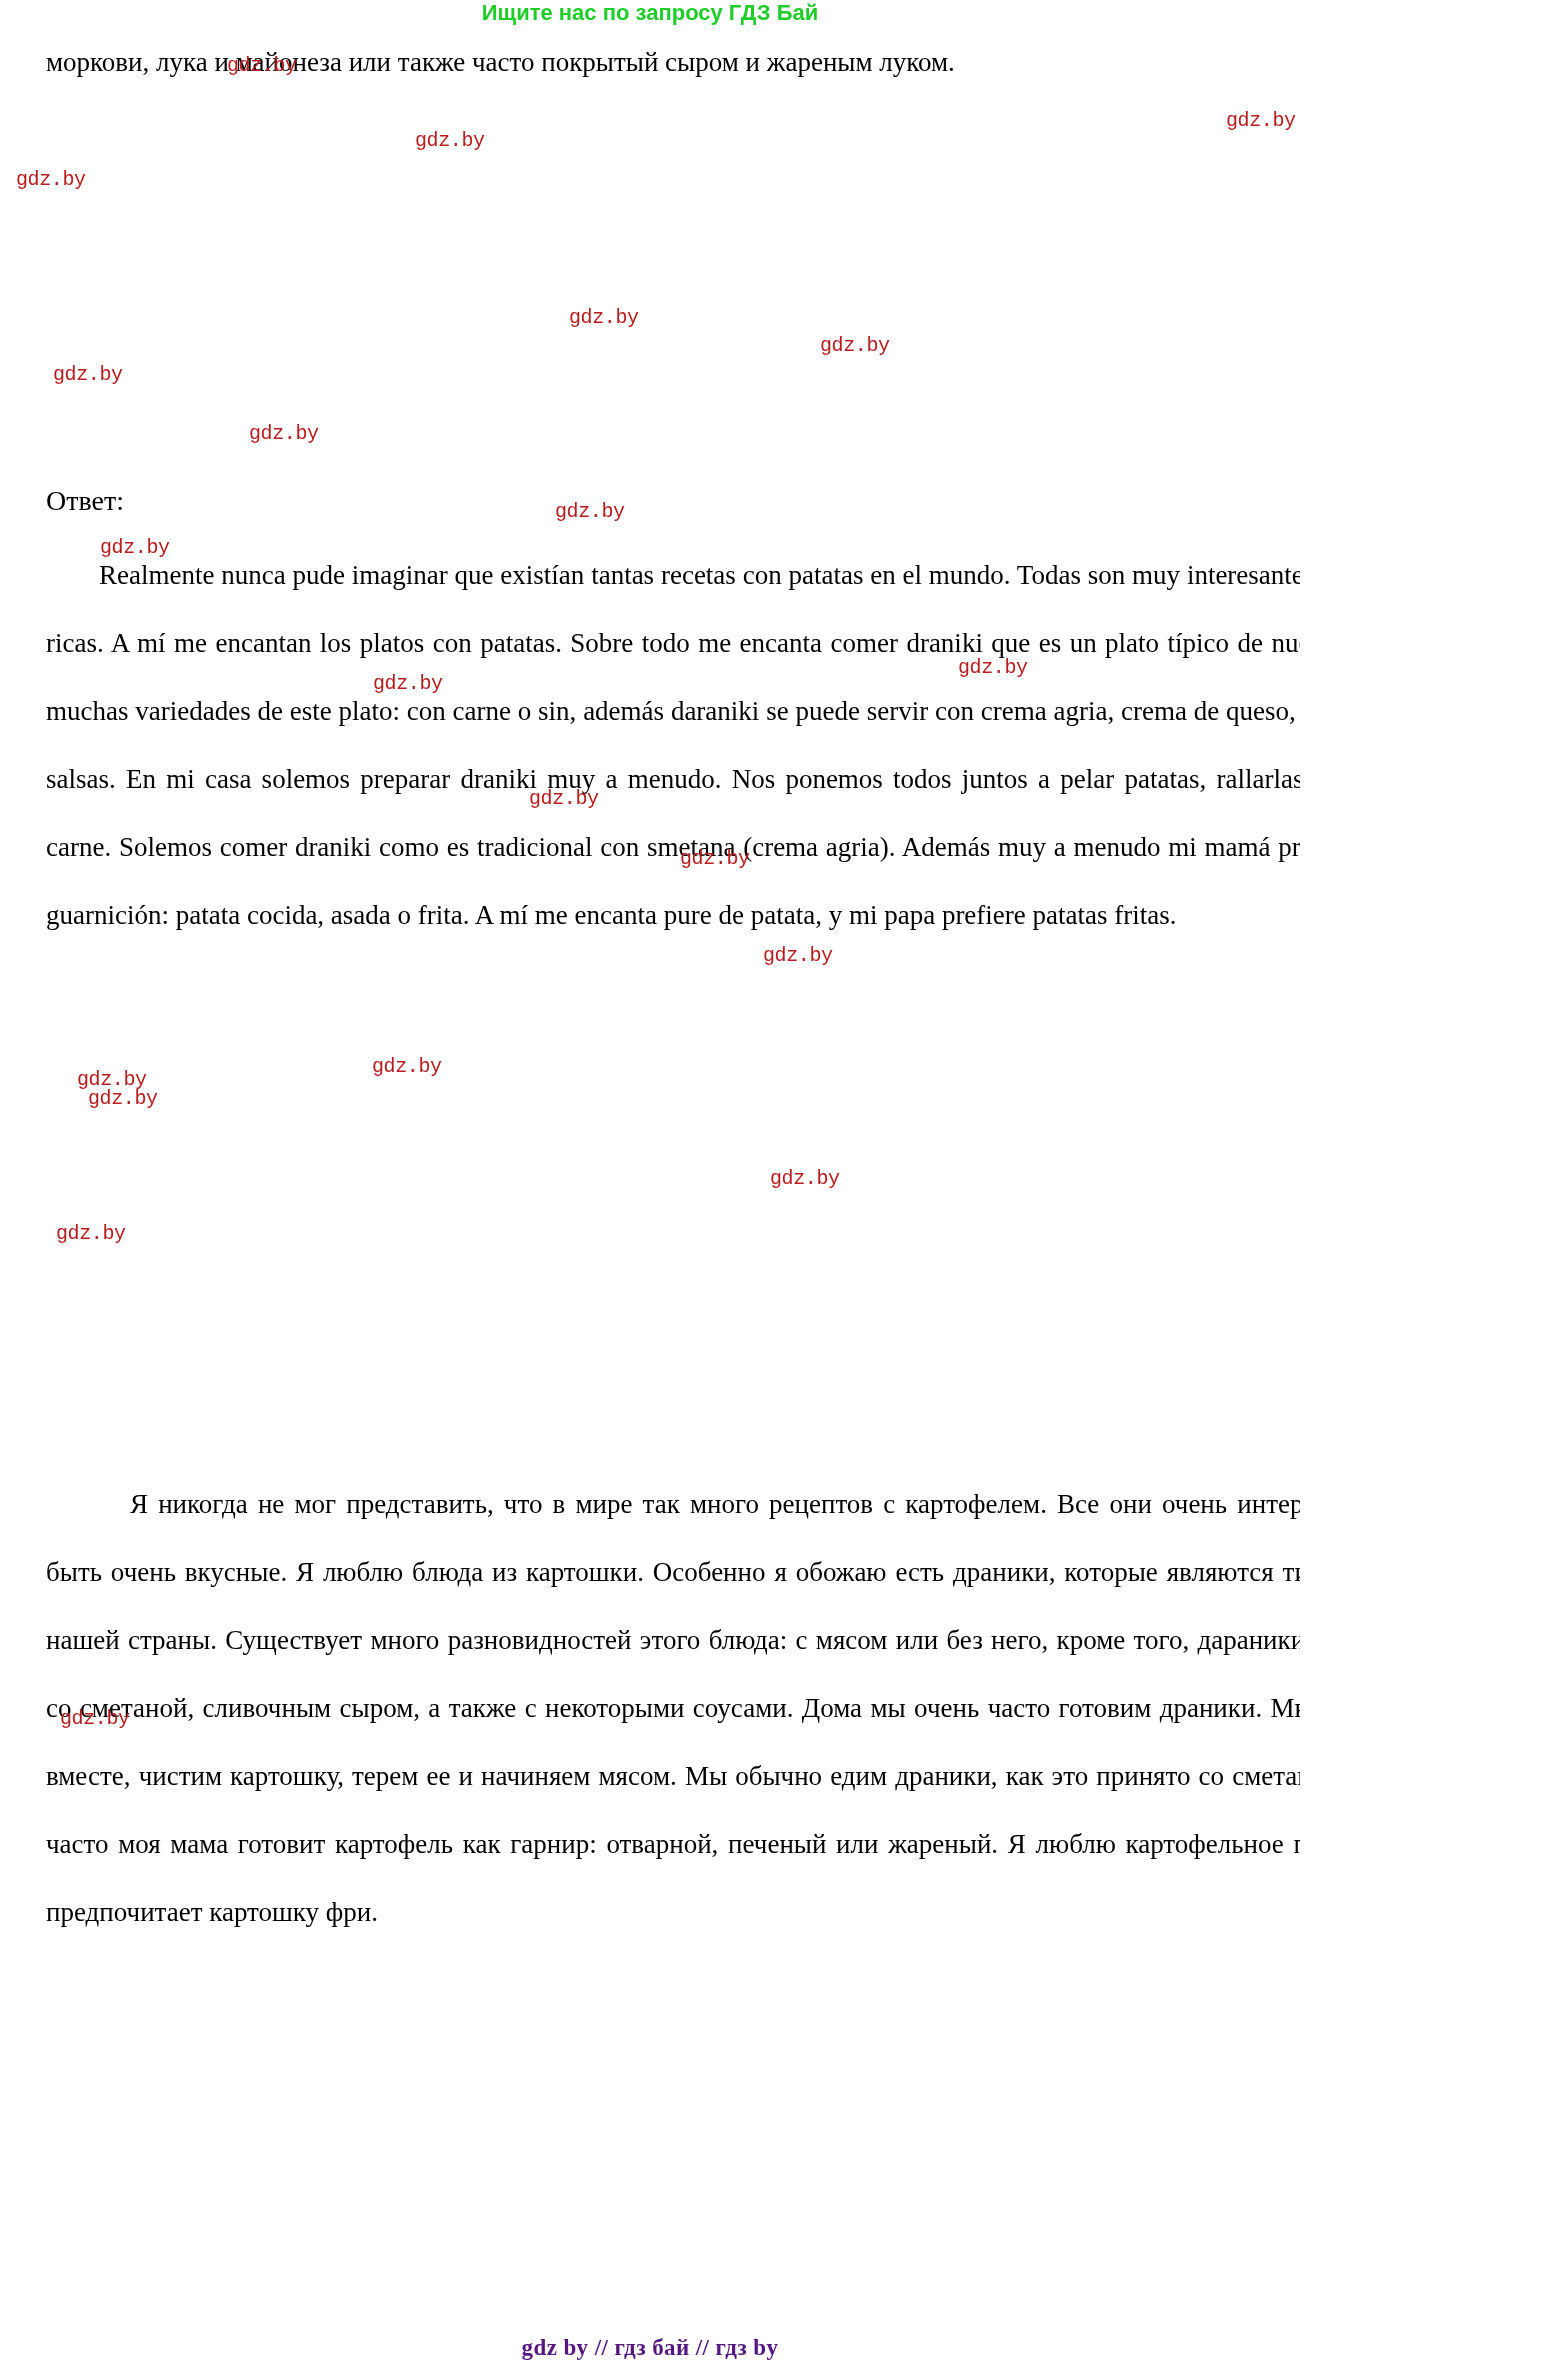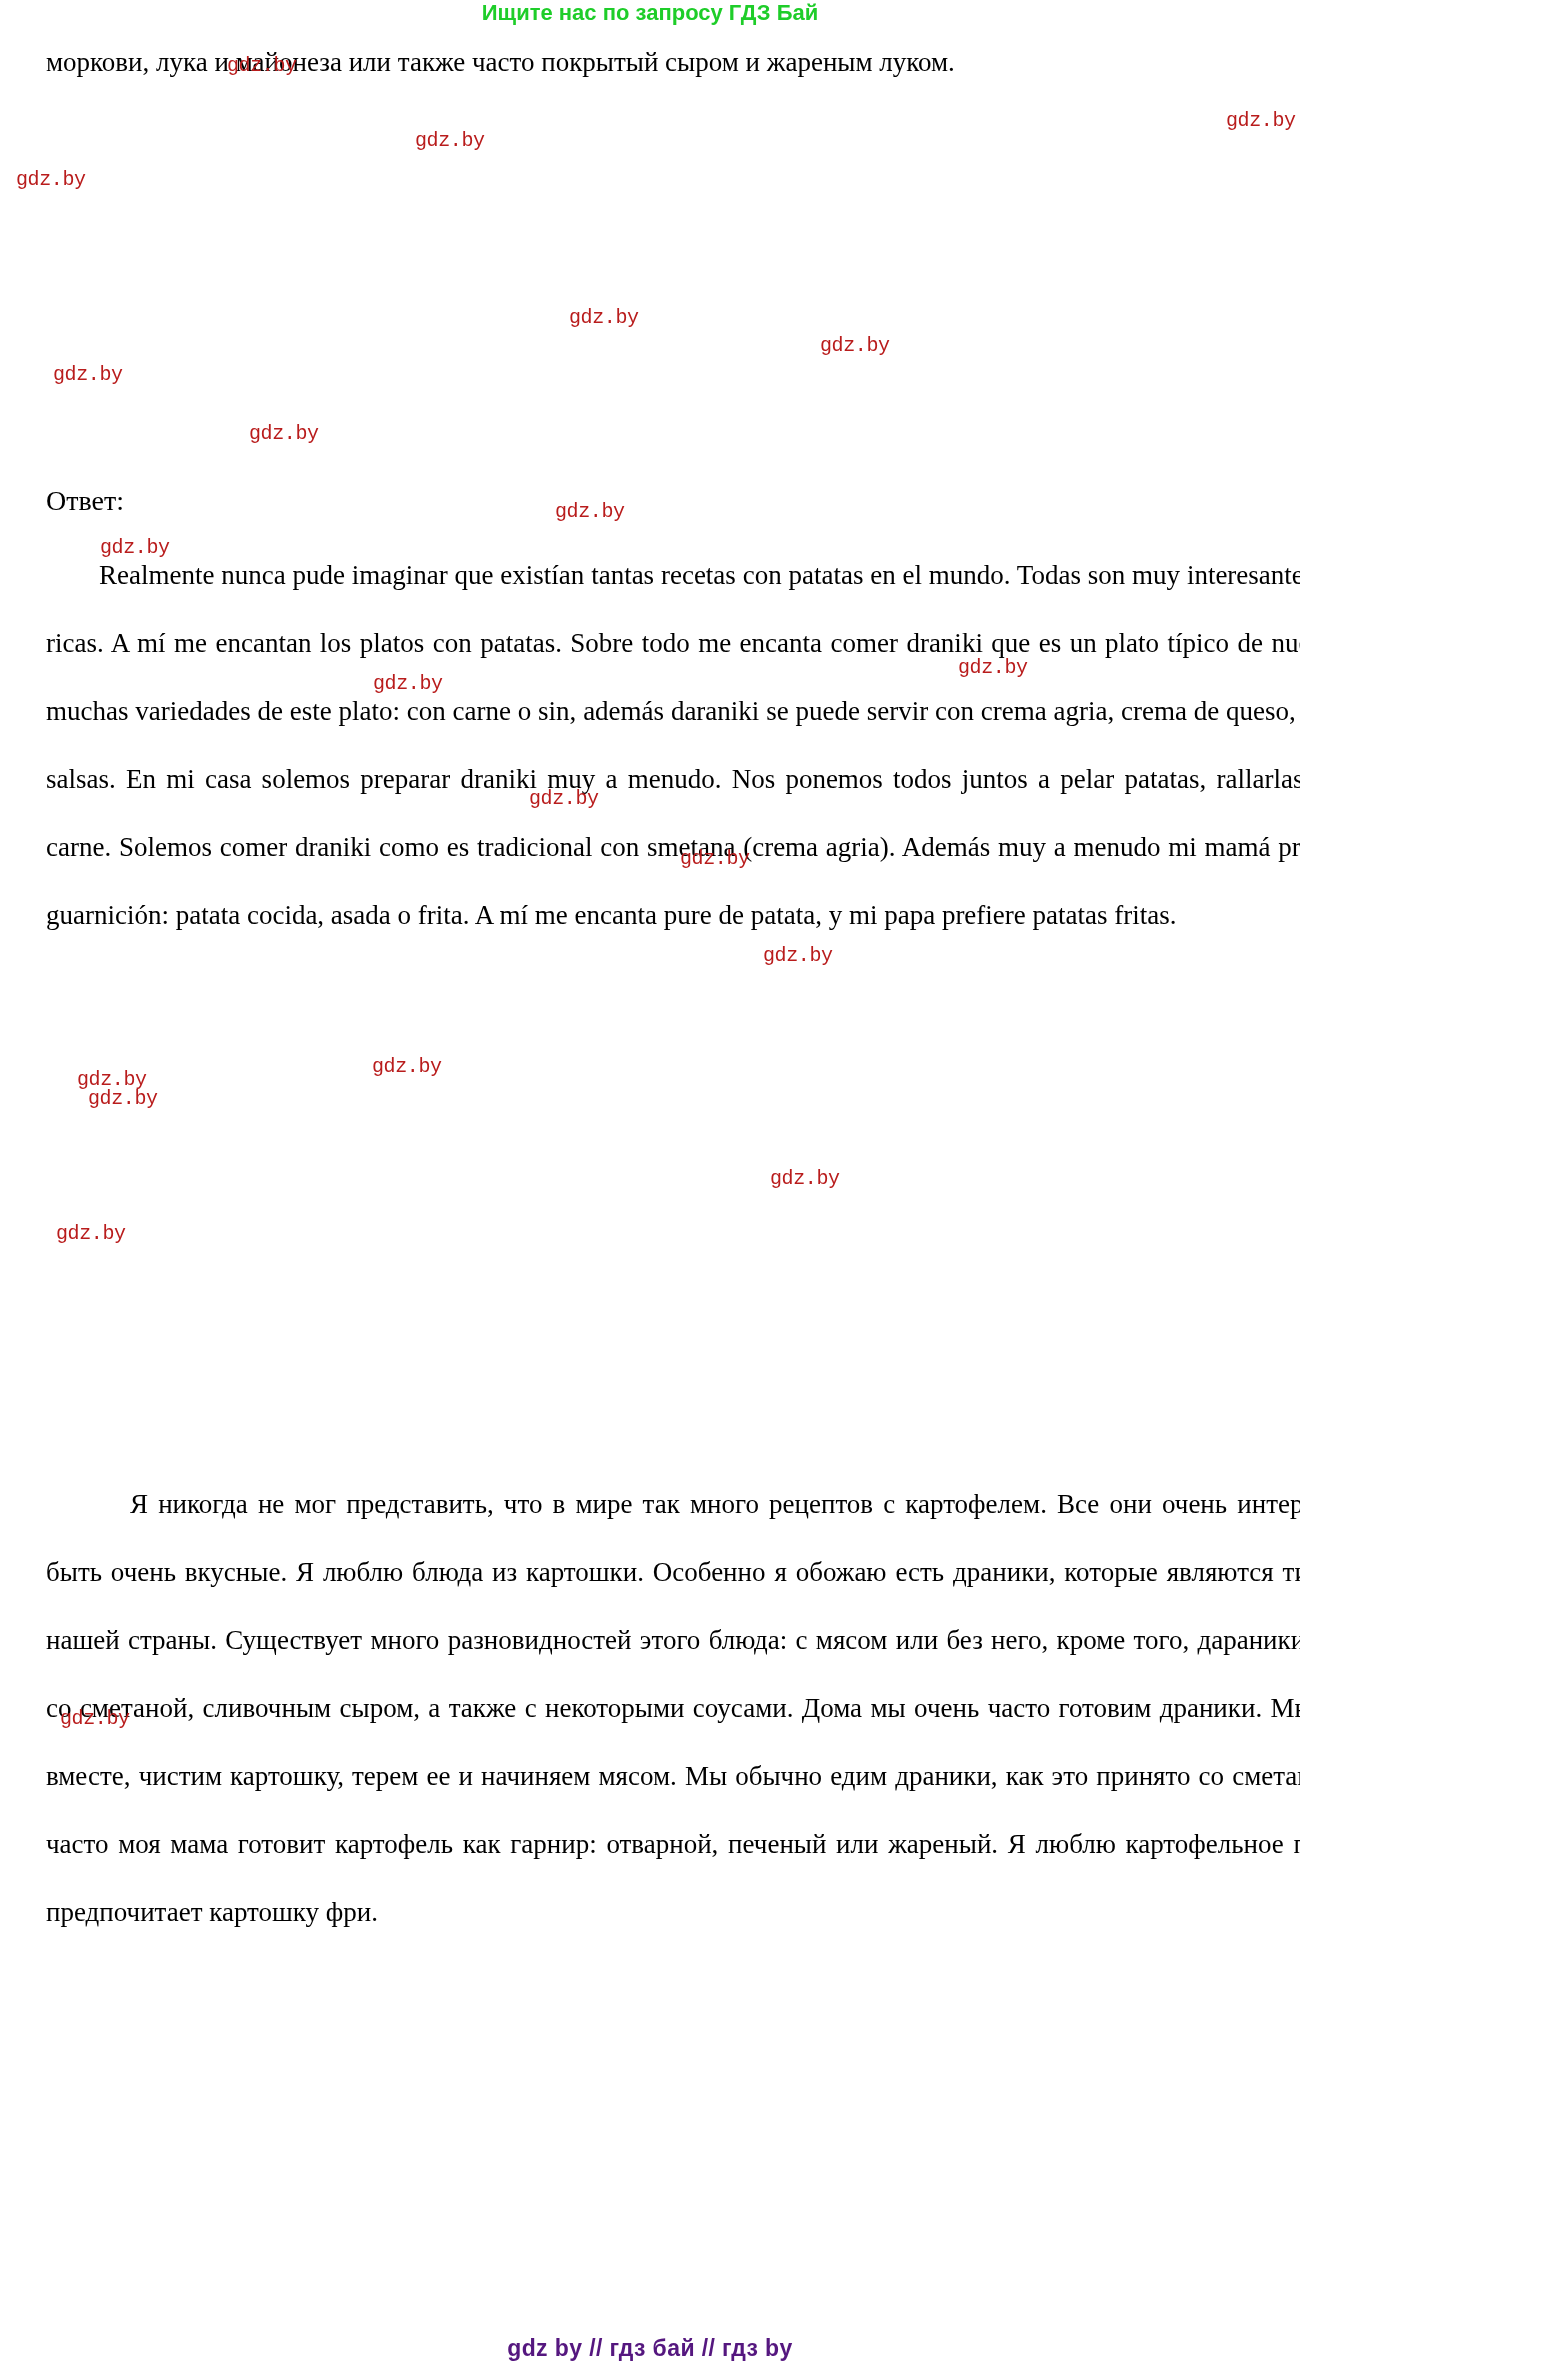--- a/index.html
+++ b/index.html
@@ -142,16 +142,16 @@
       <div class="wm" style="left: 680px; top: 812px;">gdz.by</div>
       <div class="wm" style="left: 763px; top: 909px;">gdz.by</div>
       <div class="wm" style="left: 77px; top: 1033px;">gdz.by</div>
       <div class="wm" style="left: 372px; top: 1020px;">gdz.by</div>
       <div class="wm" style="left: 88px; top: 1052px;">gdz.by</div>
       <div class="wm" style="left: 56px; top: 1187px;">gdz.by</div>
       <div class="wm" style="left: 770px; top: 1132px;">gdz.by</div>
       <div class="wm" style="left: 60px; top: 1672px;">gdz.by</div>
     </div>
 
-  <div class="footer" style="top: 2335px; color: rgb(85, 23, 127);">gdz by // гдз бай // гдз by</div>
+  <div class="footer" style="top: 2335px; color: rgb(85, 23, 127); font-family: Liberation Serif, serif;">gdz by // гдз бай // гдз by</div>
 
 </div>
 
 
 </body></html>

